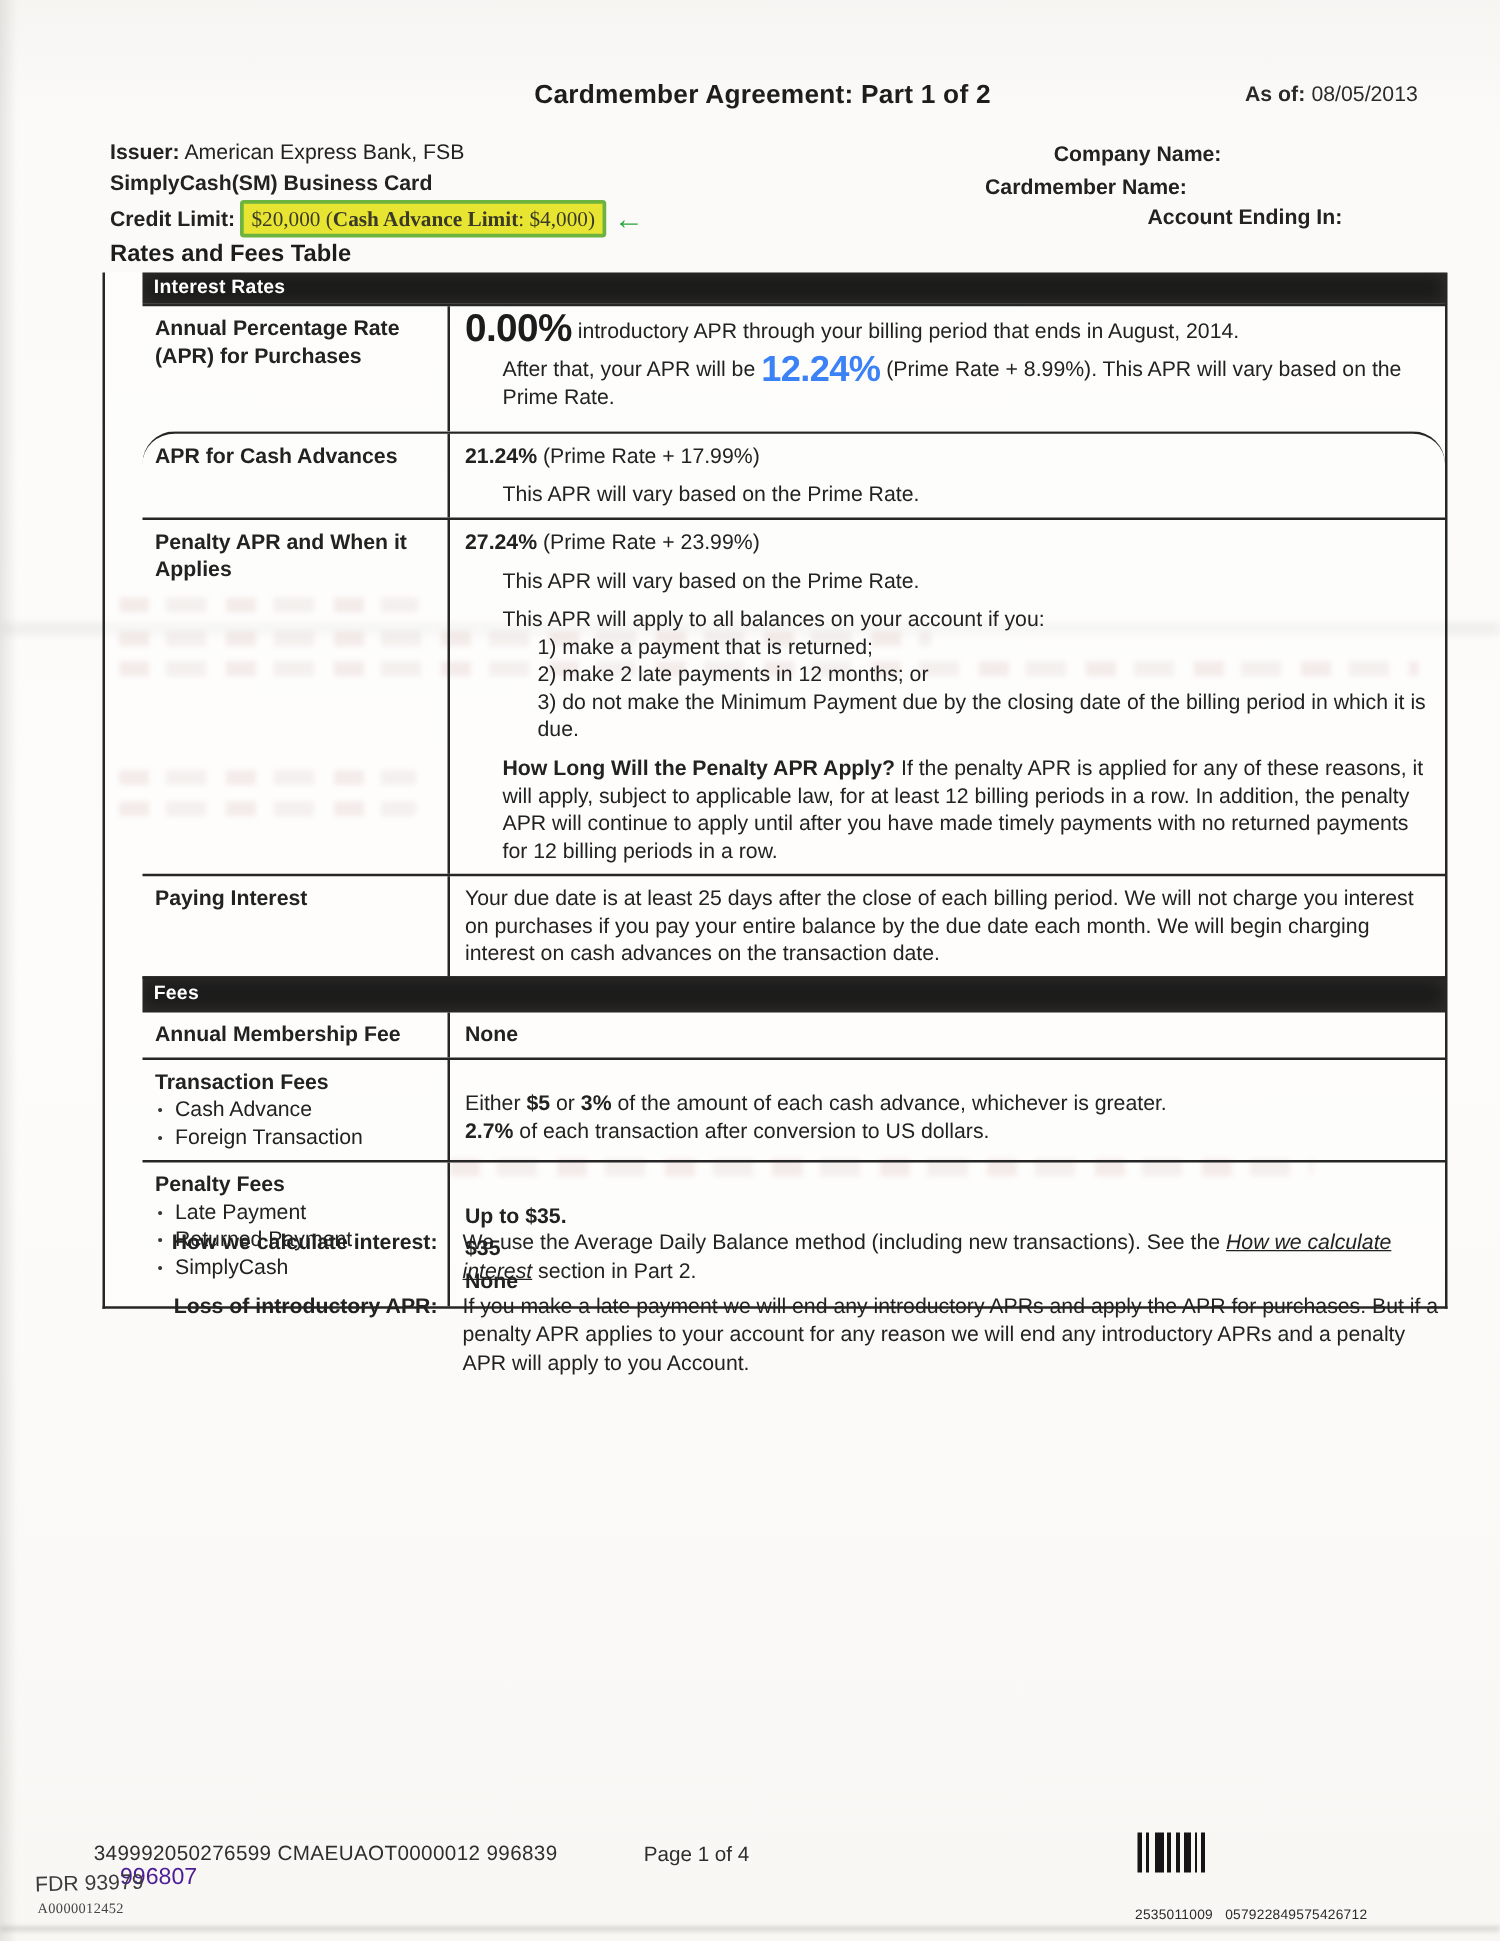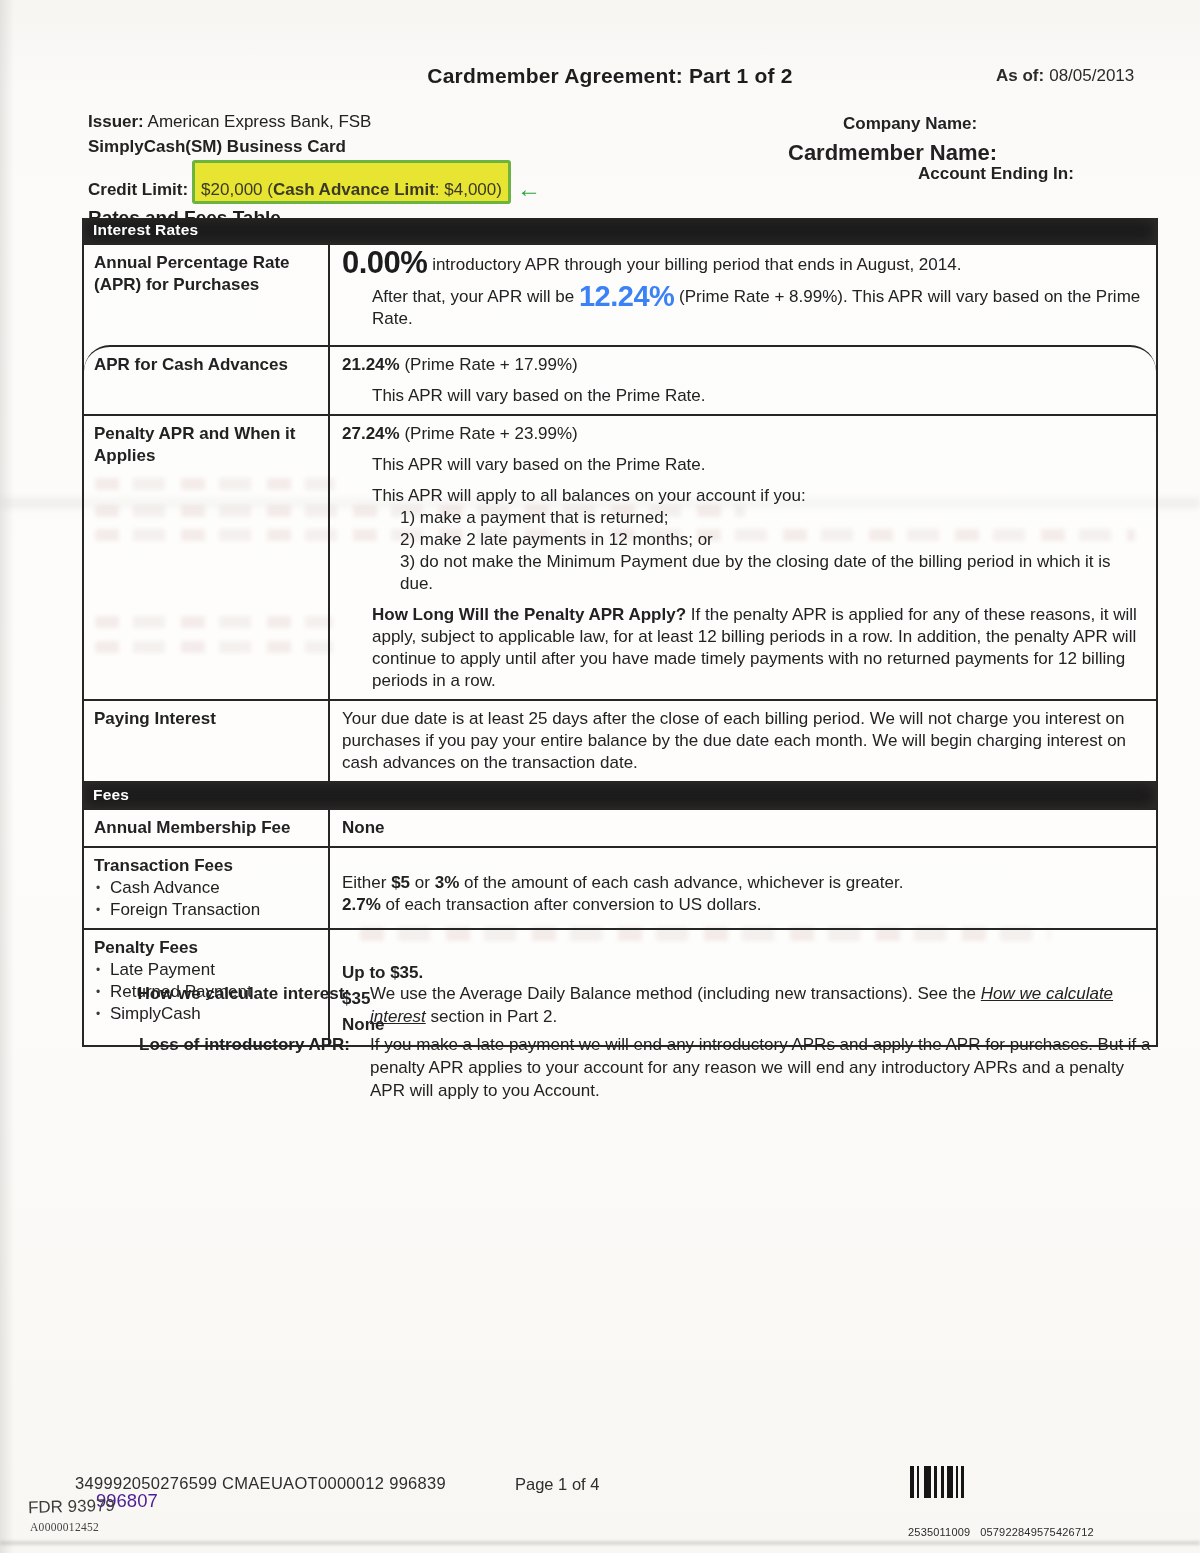--- a/index.html
+++ b/index.html
@@ -38,38 +38,40 @@
   .as-of { position: absolute; top: 66px; left: 996px; font-size: 17px; color: #2a2a2a; }
   .as-of b { margin-right: 5px; }
 
   .info-left { position: absolute; top: 110px; left: 88px; font-size: 17px; line-height: 24px; color: #222; }
   .info-left .row-line { margin-bottom: 1px; white-space: nowrap; }
   .hl-box {
     display: inline-block;
     background: #e8e432;
     border: 3px solid #6db33f;
     border-radius: 3px;
-    padding: 16px 6px 1px 6px;
+    padding: 2px 6px 1px 6px;
     margin-left: 4px;
     color: #3a3a28;
     line-height: 21px;
+    font-family: Liberation Serif, serif;
   }
   .arrow-green { color: #27a53c; font-weight: bold; font-size: 24px; vertical-align: -2px; margin-left: 6px; }
   .table-title { font-size: 19px; font-weight: bold; margin-top: 2px; color: #1d1d1d; }
 
   .lbl-company   { position: absolute; top: 114px; left: 843px; font-size: 17px; font-weight: bold; }
-  .lbl-cardmember{ position: absolute; top: 140px; left: 788px; font-size: 22px; font-weight: bold; }
+  .lbl-cardmember{ position: absolute; top: 140px; left: 788px; font-size: 17px; font-weight: bold; }
   .lbl-account   { position: absolute; top: 164px; left: 918px; font-size: 17px; font-weight: bold; }
 
   
   .rates-table {
     position: absolute; top: 218px; left: 82px; width: 1076px;
     border: 2px solid #262626; border-top: none;
     background: rgba(255,255,255,0.45);
     font-size: 17px;
+    padding-left: 30px;
   }
   .section-bar {
     background: #1b1b1b; color: #fff; font-weight: bold; font-size: 15.5px;
     padding: 3px 9px 4px 9px; letter-spacing: 0.2px;
     box-shadow: inset 0 0 14px rgba(70,65,60,0.55);
   }
   .trow { display: flex; border-top: 2px solid #262626; }
   .trow:first-child { border-top: none; }
   .cell-l {
     width: 246px; flex-shrink: 0; padding: 7px 10px;

